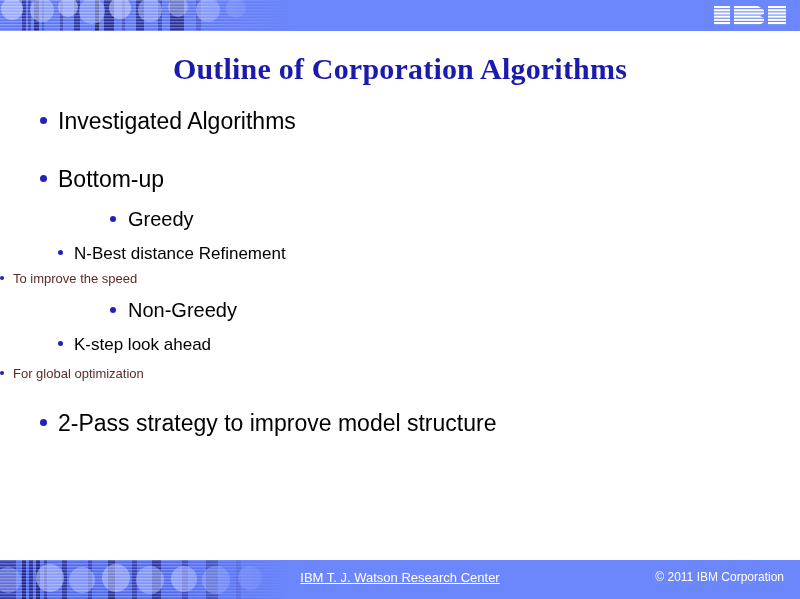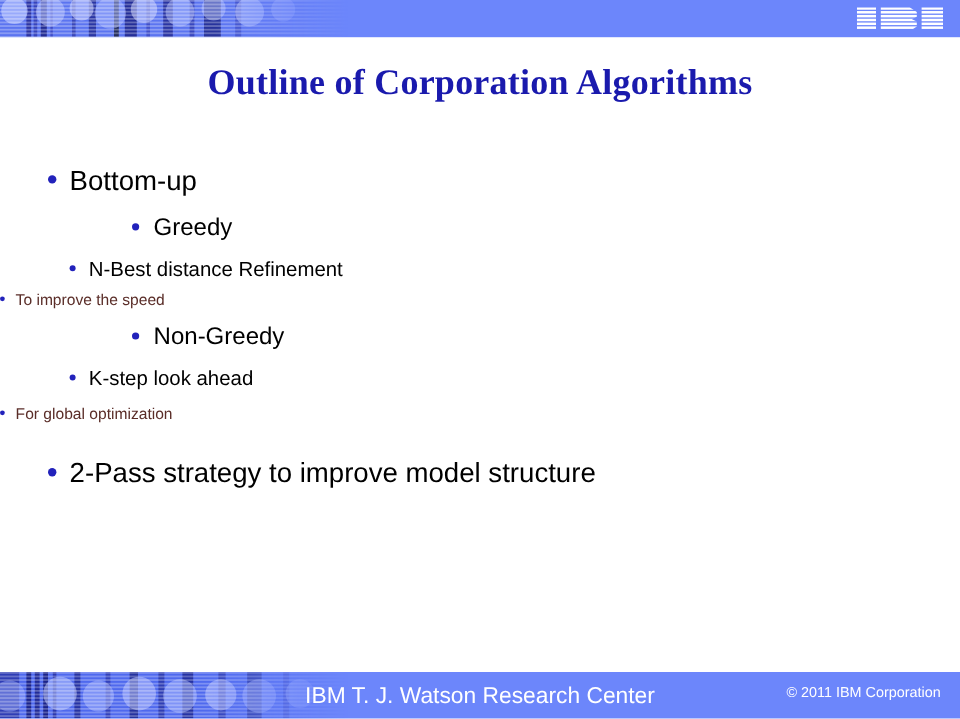--- a/index.html
+++ b/index.html
@@ -152,23 +152,24 @@
     height: 39px;
     background: #6c86fb;
     overflow: hidden;
   }
   #footer-center {
     position: absolute;
     left: 0;
     top: 10px;
     width: 800px;
     text-align: center;
-    font-size: 19px;
+    font-size: 13px;
     color: #ffffff;
     white-space: nowrap;
+    text-decoration: underline;
   }
   #footer-right {
     position: absolute;
     right: 16px;
     top: 10px;
     font-size: 12px;
     color: #ffffff;
     white-space: nowrap;
   }
 </style>
@@ -249,20 +250,24 @@
           <path d="M54 0 H72 V20 H54 Z"></path>
         </g>
       </svg>
     </div>
   </div>
 
   <div id="slide-title">Outline of Corporation Algorithms</div>
 
   <div id="body">
 
+    <div class="bullet-row lvl1">
+      <span class="bullet-dot"></span>
+      <span class="bullet-text">Investigated Algorithms</span>
+    </div>
 
     <div class="gap-lg"></div>
 
     <div class="bullet-row lvl1">
       <span class="bullet-dot"></span>
       <span class="bullet-text">Bottom-up</span>
     </div>
 
     <div class="gap-md"></div>
 

